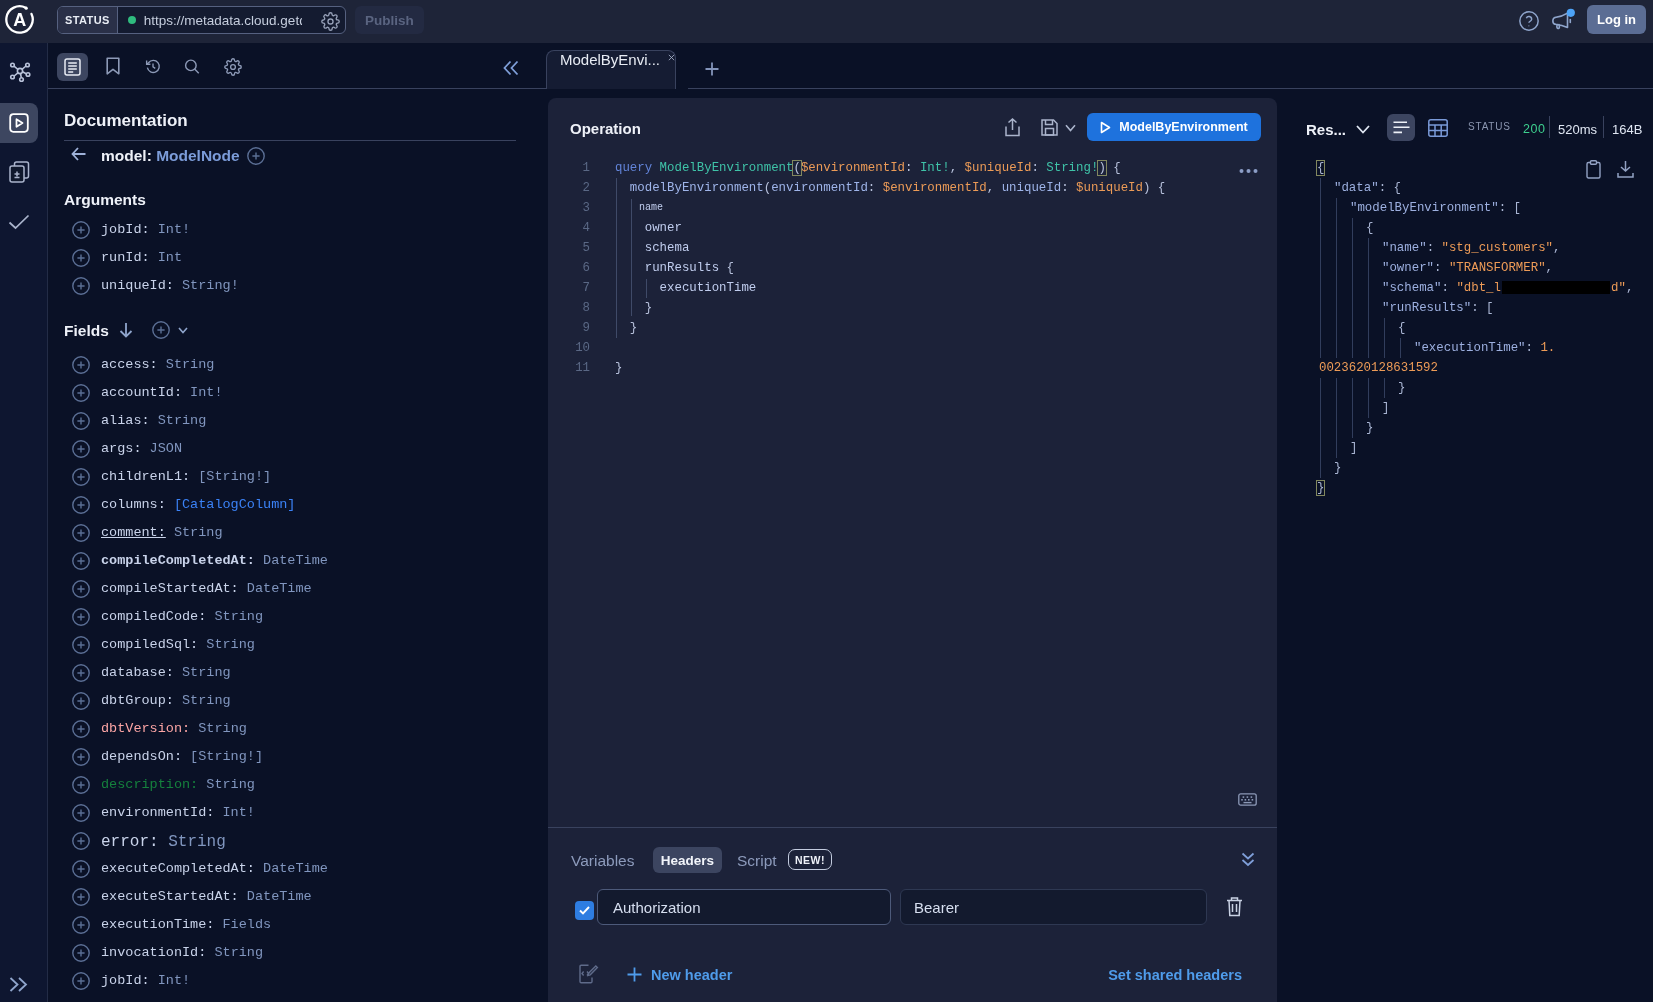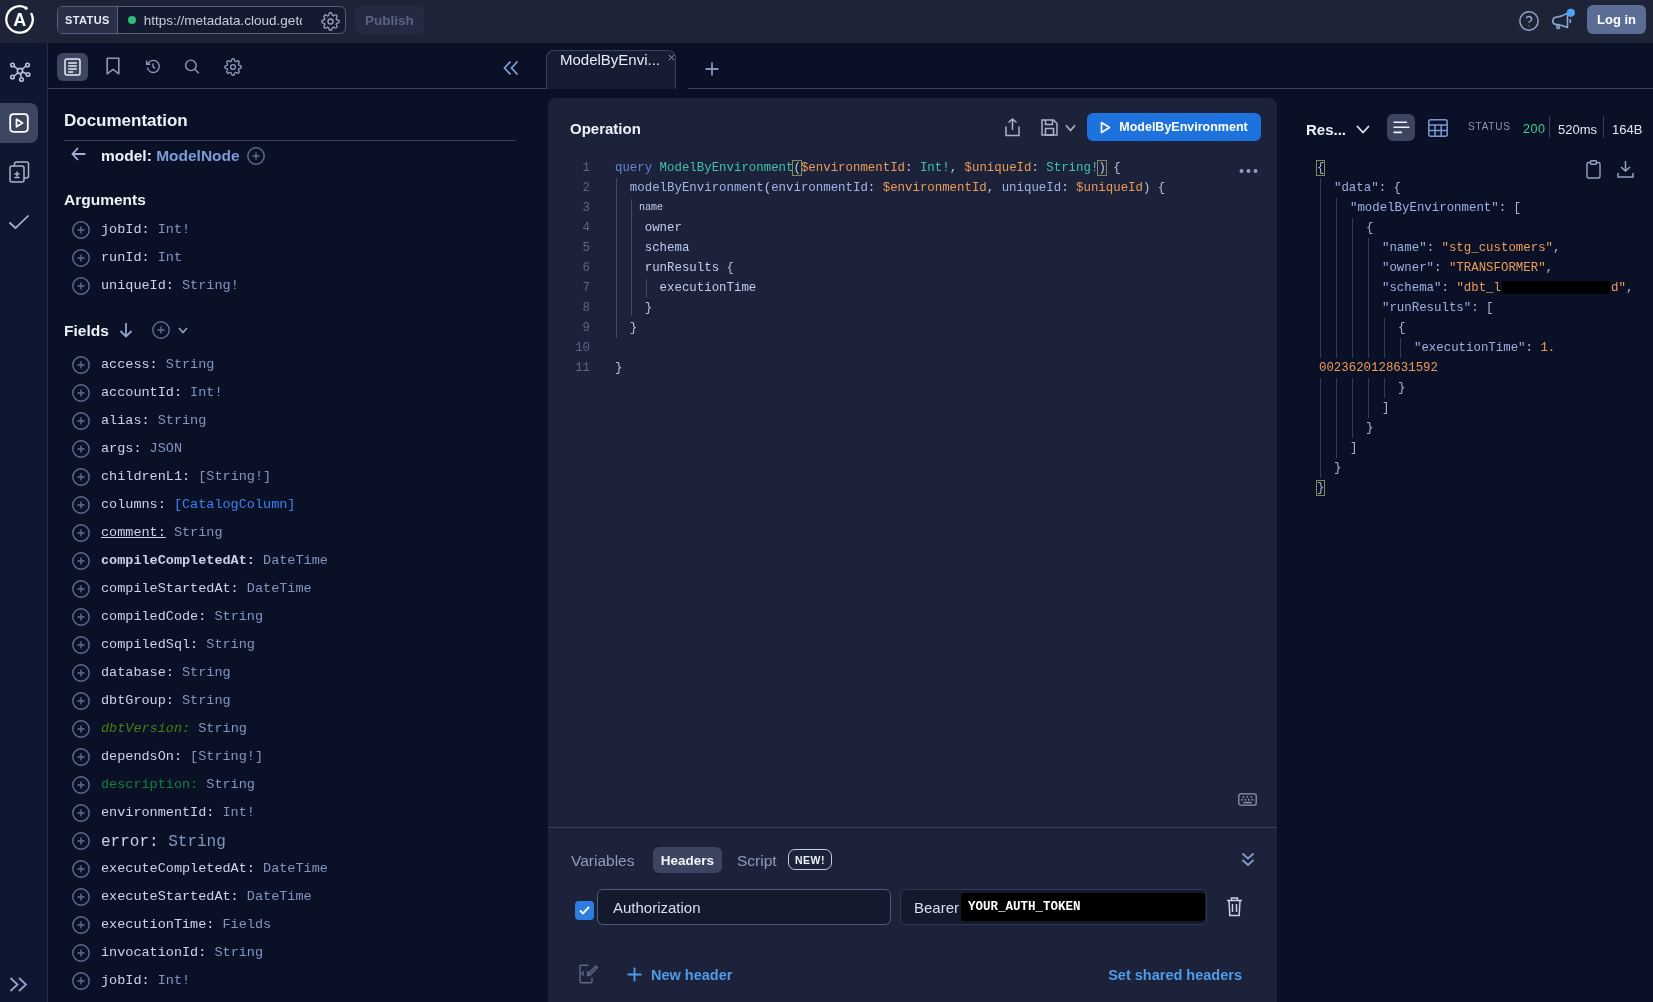--- a/index.html
+++ b/index.html
@@ -222,21 +222,21 @@
 <div class="abs mono" style="left:101px;top:665px;font-size:13.5px;"><span style="color:#c9d3ea;">database:</span><span style="color:#8196bf;"> String</span></div>
 <svg class="abs" style="left:72px;top:692px;" width="18" height="18" viewBox="0 0 18 18" fill="none" stroke="#5b6f95" stroke-width="1.4">
     <circle cx="9" cy="9" r="8.2"></circle>
     <path d="M9 5.4 V12.6 M5.4 9 H12.6"></path>
   </svg>
 <div class="abs mono" style="left:101px;top:693px;font-size:13.5px;"><span style="color:#c9d3ea;">dbtGroup:</span><span style="color:#8196bf;"> String</span></div>
 <svg class="abs" style="left:72px;top:720px;" width="18" height="18" viewBox="0 0 18 18" fill="none" stroke="#5b6f95" stroke-width="1.4">
     <circle cx="9" cy="9" r="8.2"></circle>
     <path d="M9 5.4 V12.6 M5.4 9 H12.6"></path>
   </svg>
-<div class="abs mono" style="left:101px;top:721px;font-size:13.5px;"><span style="color:#4d7c0f;font-style:italic;">dbtVersion:</span><span style="color:#8196bf;"> String</span></div>
+<div class="abs mono" style="left:101px;top:721px;font-size:13.5px;"><span style="color:#fca5a5;">dbtVersion:</span><span style="color:#8196bf;"> String</span></div>
 <svg class="abs" style="left:72px;top:748px;" width="18" height="18" viewBox="0 0 18 18" fill="none" stroke="#5b6f95" stroke-width="1.4">
     <circle cx="9" cy="9" r="8.2"></circle>
     <path d="M9 5.4 V12.6 M5.4 9 H12.6"></path>
   </svg>
 <div class="abs mono" style="left:101px;top:749px;font-size:13.5px;"><span style="color:#c9d3ea;">dependsOn:</span><span style="color:#8196bf;"> [String!]</span></div>
 <svg class="abs" style="left:72px;top:776px;" width="18" height="18" viewBox="0 0 18 18" fill="none" stroke="#5b6f95" stroke-width="1.4">
     <circle cx="9" cy="9" r="8.2"></circle>
     <path d="M9 5.4 V12.6 M5.4 9 H12.6"></path>
   </svg>
 <div class="abs mono" style="left:101px;top:777px;font-size:13.5px;"><span style="color:#15803d;">description:</span><span style="color:#8196bf;"> String</span></div>
@@ -364,23 +364,20 @@
   </svg>
 <div class="abs" style="left:575px;top:901px;width:19px;height:19px;background:#2e7de1;border-radius:4px;"></div>
 <svg class="abs" style="left:579px;top:906px;" width="11" height="9" viewBox="0 0 11 9" fill="none" stroke="#fff" stroke-width="1.9">
     <path d="M1 4.5 L4 7.5 L10 1"></path>
   </svg>
 <div class="abs" style="left:597px;top:889px;width:294px;height:36px;background:#131a2e;border:1px solid #4d5a7a;border-radius:6px;display:flex;align-items:center;">
     <span style="font-size:15px;color:#d7dff0;margin-left:15px;">Authorization</span>
   </div>
 <div class="abs" style="left:900px;top:889px;width:307px;height:36px;background:#131a2e;border:1px solid #2e3852;border-radius:6px;display:flex;align-items:center;">
 <span style="font-size:15px;color:#d7dff0;margin-left:13px;">Bearer</span>
-<div style="position:absolute;left:60px;top:3px;width:244px;height:28px;background:#000;border-radius:3px;display:flex;align-items:center;">
-      <span class="mono" style="font-size:12.5px;font-weight:bold;color:#fff;margin-left:7px;">YOUR_AUTH_TOKEN</span>
-    </div>
 </div>
 <svg class="abs" style="left:1226px;top:896px;" width="17" height="21" viewBox="0 0 17 21" fill="none" stroke="#c9d2e4" stroke-width="1.5">
 <path d="M1 4.5 H16 M5.5 4.5 V2 H11.5 V4.5 M3 4.5 L3.8 19.5 H13.2 L14 4.5"></path>
 <path d="M6.5 8 V16 M10.5 8 V16"></path>
   </svg>
 <svg class="abs" style="left:579px;top:964px;" width="20" height="20" viewBox="0 0 20 20" fill="none" stroke="#5f6b8a" stroke-width="1.4">
 <path d="M9.5 1.2 H2.2 A1.2 1.2 0 0 0 1 2.4 V17.6 A1.2 1.2 0 0 0 2.2 18.8 H11.8 A1.2 1.2 0 0 0 13 17.6 V13.5"></path>
 <path d="M4.6 7.5 L3 9.5 L4.6 11.5 M8 7.5 L9.6 9.5 L8 11.5"></path>
 <path d="M16.8 2 l1.6 1.6 -7.2 7.2 -2.3 0.7 0.7 -2.3 z"></path>
   </svg>

